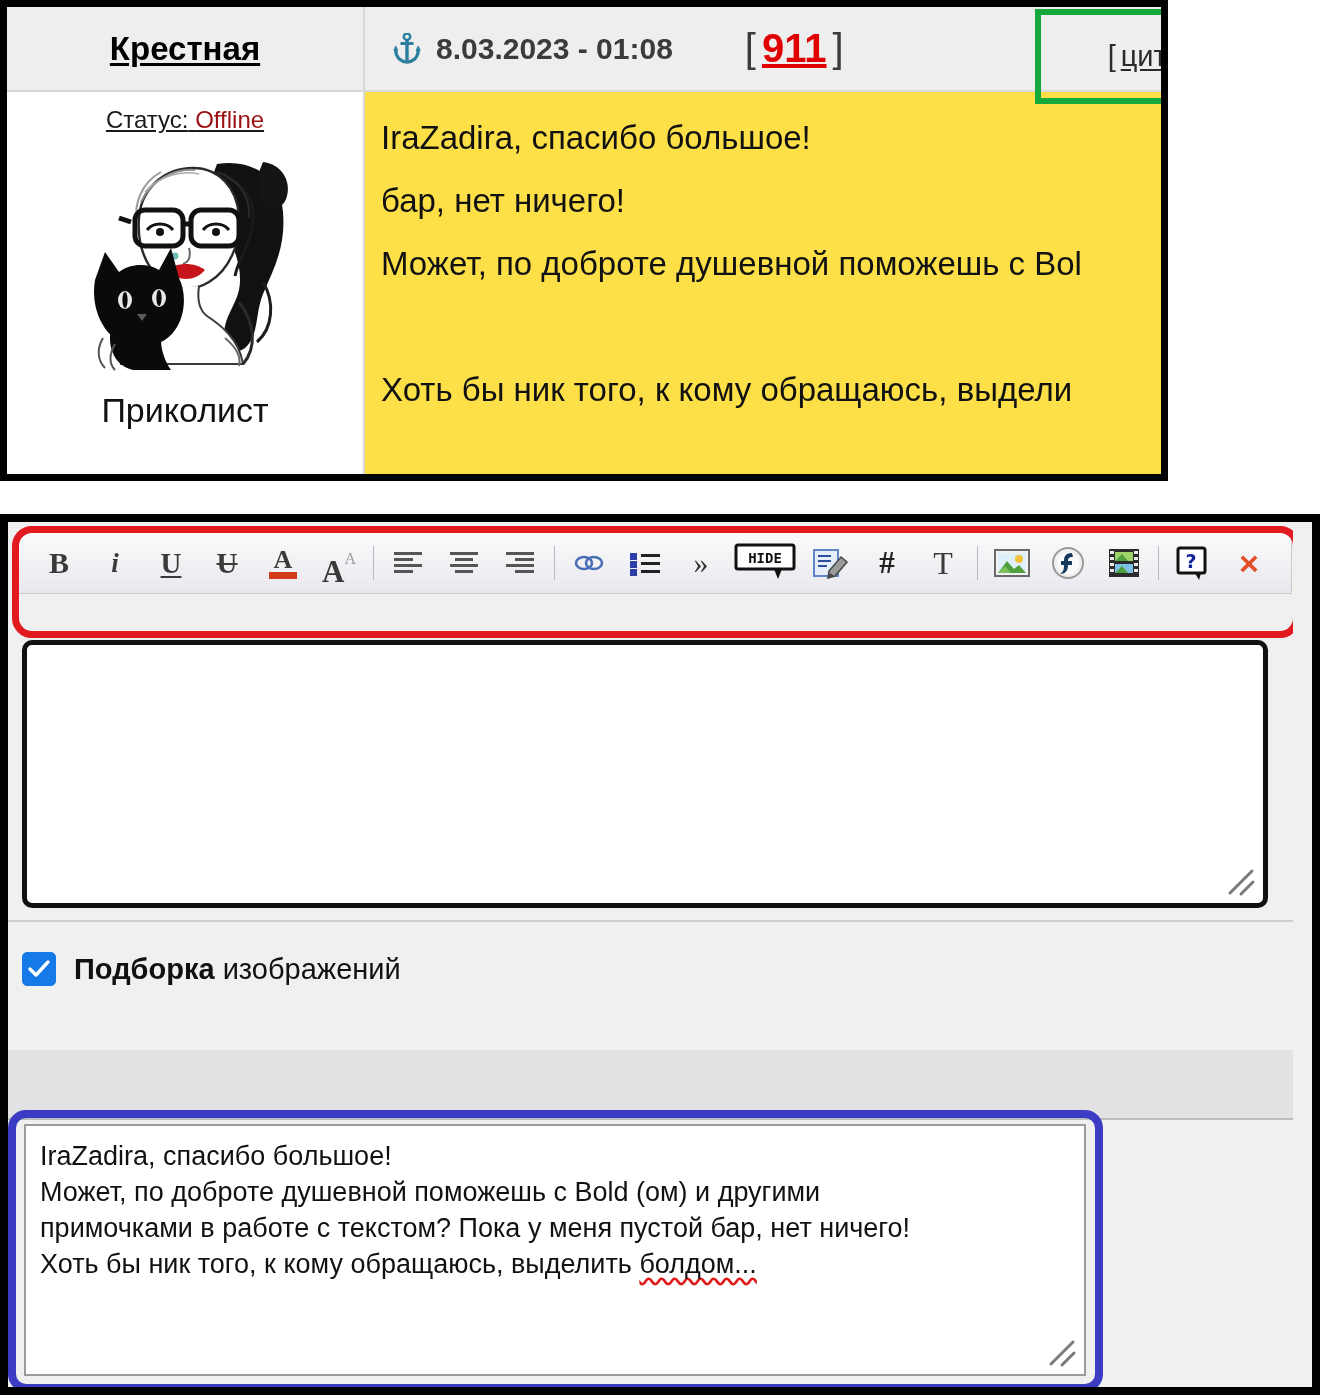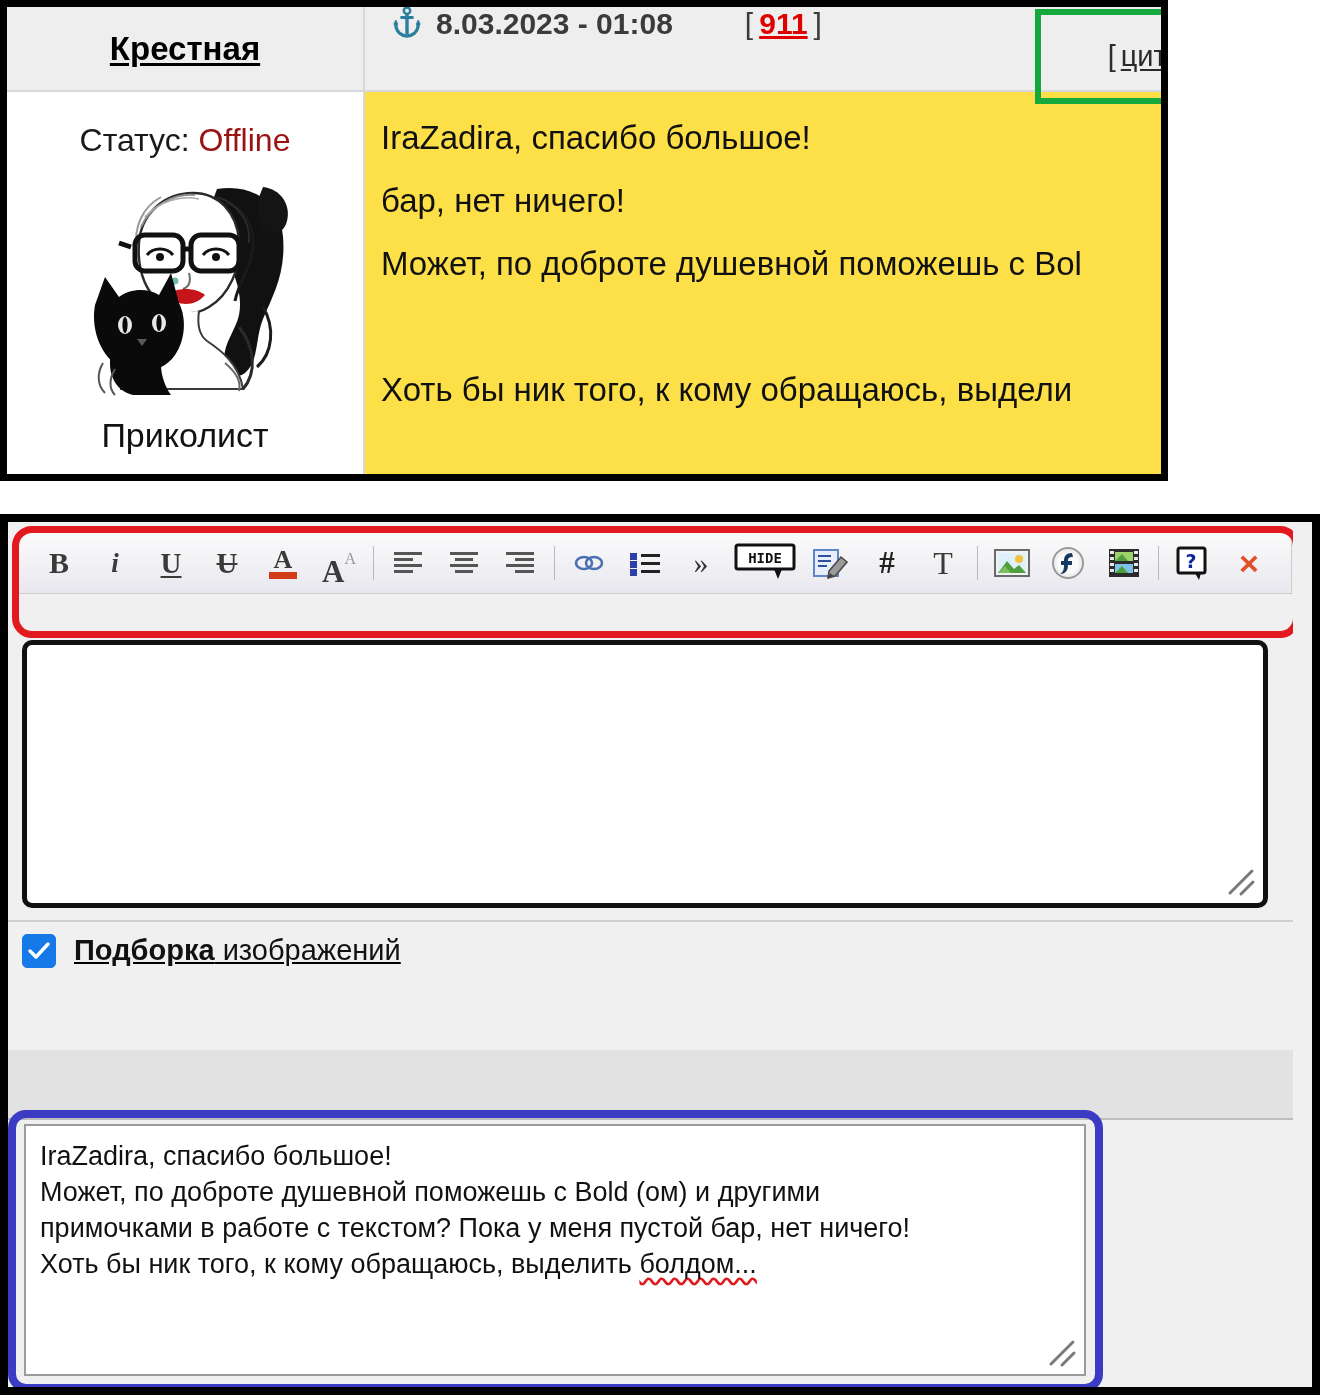--- a/index.html
+++ b/index.html
@@ -31,35 +31,35 @@
     display:flex;align-items:center;justify-content:center;
   }
   #author-name{
     font-size:33px;font-weight:bold;color:#000;
     text-decoration:underline;
     text-underline-offset:3px;
     cursor:pointer;
   }
   #post-header-meta{
     position:absolute;left:360px;top:0;right:0;height:83px;
-    display:flex;align-items:flex-start;
+    display:flex;align-items:center;
     padding-left:25px;
     box-sizing:border-box;
   }
   .anchor-ico{
     width:30px;height:32px;display:inline-block;
     margin-right:14px;flex:none;
   }
   #post-date{
     font-size:30px;font-weight:bold;color:#3b3b3b;
     letter-spacing:0px;
     white-space:nowrap;
   }
   #post-number-wrap{
-    font-size:30px;color:#3b3b3b;margin-left:72px;white-space:nowrap;
+    font-size:40px;color:#3b3b3b;margin-left:72px;white-space:nowrap;
   }
   #post-number{
     color:#e00000;font-weight:bold;text-decoration:underline;
     text-underline-offset:2px;cursor:pointer;
     margin:0 6px;
   }
   #quote-box{
     position:absolute;left:1028px;top:2px;width:325px;height:95px;
     border:6px solid #15a83c;
     box-sizing:border-box;
@@ -74,21 +74,21 @@
   }
 
   #post-side{
     position:absolute;left:0;top:85px;width:358px;bottom:0;
     border-right:2px solid #d8d8d8;
     box-sizing:border-box;
     background:#ffffff;
     text-align:center;
   }
   #status-line{
-    font-size:32px;color:#1a1a1a;margin-top:30px;
+    font-size:24px;color:#1a1a1a;margin-top:14px;text-decoration:underline;
   }
   #status-value{color:#9b1212;}
   #avatar{
     width:236px;height:229px;margin:18px auto 0 auto;
     background:#ffffff;position:relative;overflow:hidden;
   }
   #avatar svg{display:block;}
   #rank-label{
     font-size:34px;color:#111;margin-top:10px;
   }
@@ -153,21 +153,21 @@
 
   #panel-divider{
     position:absolute;left:0;top:398px;width:1320px;height:2px;
     background:#cfcfcf;
   }
 
   #checkbox-area{
     position:absolute;left:14px;top:412px;right:14px;height:110px;
   }
   .cb-row{
-    display:flex;align-items:flex-start;height:52px;text-decoration:underline;
+    display:flex;align-items:flex-end;height:52px;
   }
   .cb{
     width:34px;height:34px;flex:none;margin-right:18px;
     border-radius:5px;box-sizing:border-box;
     display:flex;align-items:center;justify-content:center;
     cursor:pointer;
   }
   .cb.checked{background:#1579e8;border:1px solid #1579e8;}
   .cb.unchecked{background:#ffffff;border:2px solid #9a9a9a;}
   .cb-label{font-size:29px;color:#111;white-space:nowrap;}

